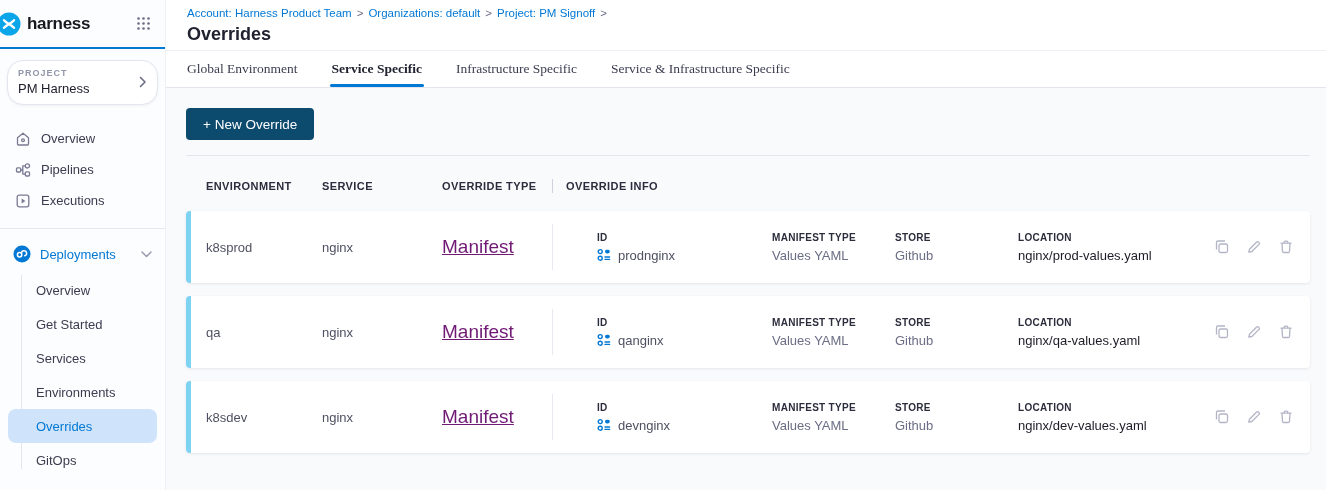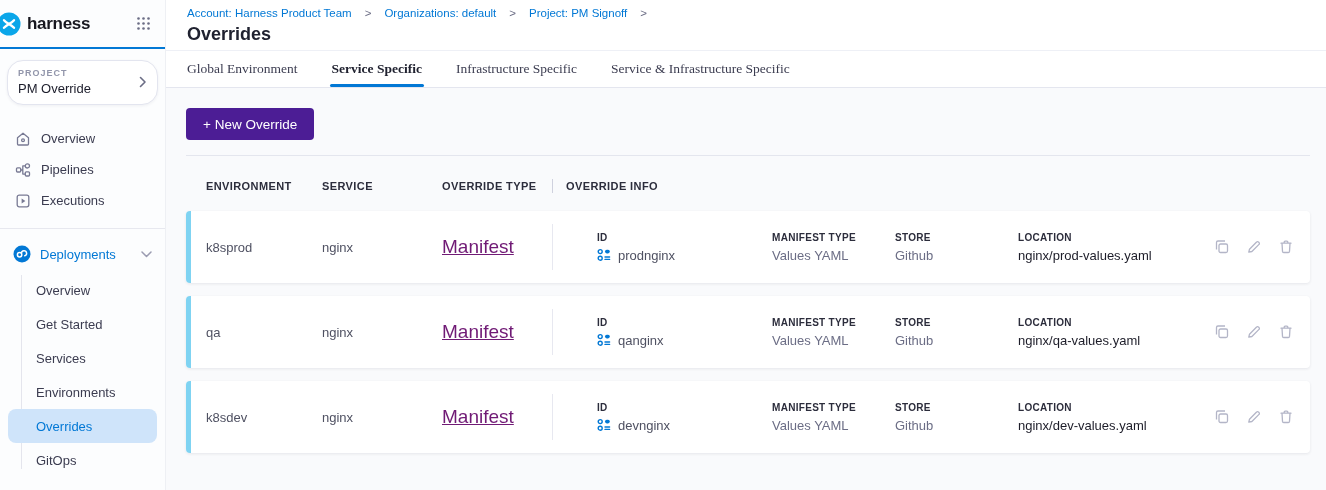--- a/index.html
+++ b/index.html
@@ -37,33 +37,33 @@
   .submenu { position:relative; margin-top:2px; }
   .submenu::before { content:''; position:absolute; left:21px; top:2px; bottom:8px; width:1px; background:#e4e5ed; }
   .submenu-item { position:relative; height:34px; display:flex; align-items:center; margin:0 8px; padding-left:28px;
     font-size:13px; color:#3b3c50; border-radius:8px; cursor:pointer; }
   .submenu-item.active { background:#cfe4fa; color:#0278d5; }
 
   
   .main { flex:1; display:flex; flex-direction:column; min-width:0; }
 
   .page-header { background:#fff; padding:7px 16px 0 21px; border-bottom:1px solid #eef0f6; height:51px; flex:none; }
-  .breadcrumb { display:flex; align-items:center; gap:13px; font-size:11.5px; color:#0278d5; white-space:nowrap; }
+  .breadcrumb { display:flex; align-items:center; gap:5px; font-size:11.5px; color:#0278d5; white-space:nowrap; }
   .crumb { cursor:pointer; }
   .crumb-sep { color:#6b6d85; }
   .page-title { font-size:18px; font-weight:700; color:#202230; margin-top:5px; }
 
   .tabbar { background:#fff; height:37px; flex:none; display:flex; align-items:stretch; gap:34px; padding:0 0 0 21px; border-bottom:1px solid #e4e6ef; }
   .tab { position:relative; display:flex; align-items:center; font-size:13.5px; color:#3b3c50; cursor:pointer; white-space:nowrap;font-family:Liberation Serif, serif; }
   .tab.active { font-weight:700; color:#202230; }
   .tab.active::after { content:''; position:absolute; left:-2px; right:-2px; bottom:0; height:3px; border-radius:2px; background:#0278d5; }
 
   .content { flex:1; background:#f9fafc; padding:20px 16px 0 20px; overflow:hidden; }
 
-  .btn-primary { height:32px; background:#4c1d95; color:#fff; border:none; border-radius:4px;
+  .btn-primary { height:32px; background:#0c4a6e; color:#fff; border:none; border-radius:4px;
     font-family:"Liberation Sans", sans-serif; font-size:13.5px; font-weight:500; padding:0 17px; cursor:pointer; }
   .toolbar-divider { height:1px; background:#e4e6ee; margin:15px 0 0; }
 
   .thead { display:flex; align-items:center; height:24px; margin-top:18px; padding:0 16px 0 20px;
     font-size:11px; font-weight:700; letter-spacing:.4px; color:#2c2d3c; }
   .h-env { width:116px; } .h-service { width:120px; } .h-type { width:110px; }
   .h-sep { width:1px; height:14px; background:#cfd1de; flex:none; }
   .h-info { padding-left:13px; }
 
   .row-card { position:relative; background:#fff; border-radius:4px; height:72px; margin-top:13px;
@@ -111,21 +111,21 @@
         <circle cx="2.5" cy="12.5" r="1.3"></circle>
           <circle cx="7.5" cy="12.5" r="1.3"></circle>
           <circle cx="12.5" cy="12.5" r="1.3"></circle>
       </svg>
     </button>
   </div>
 
   <div class="project-card">
     <div class="project-text">
       <div class="project-label">PROJECT</div>
-      <div class="project-name">PM Override</div>
+      <div class="project-name">PM Harness</div>
     </div>
     <span>
       <svg width="8" height="12" viewBox="0 0 8 12" fill="none" stroke="#6b6d85" stroke-width="1.6" stroke-linecap="round" stroke-linejoin="round">
           <path d="M1.5 1.5 6 6l-4.5 4.5"></path>
         </svg>
     </span>
   </div>
 
   <nav class="nav">
     <div class="nav-item">

